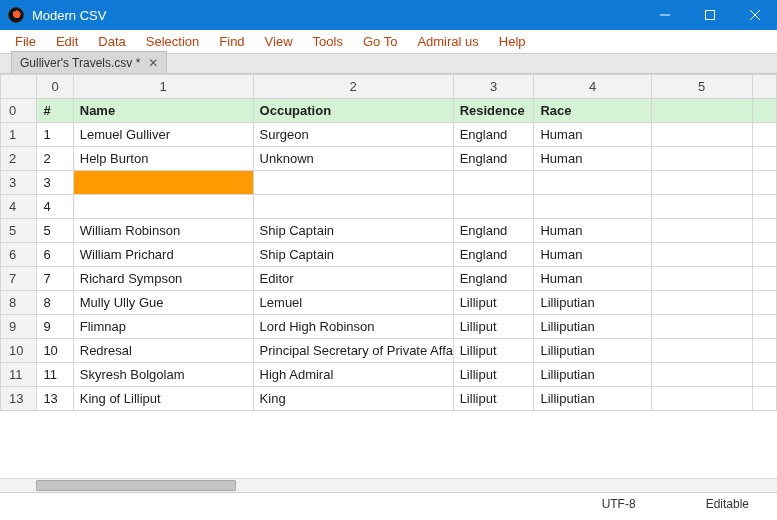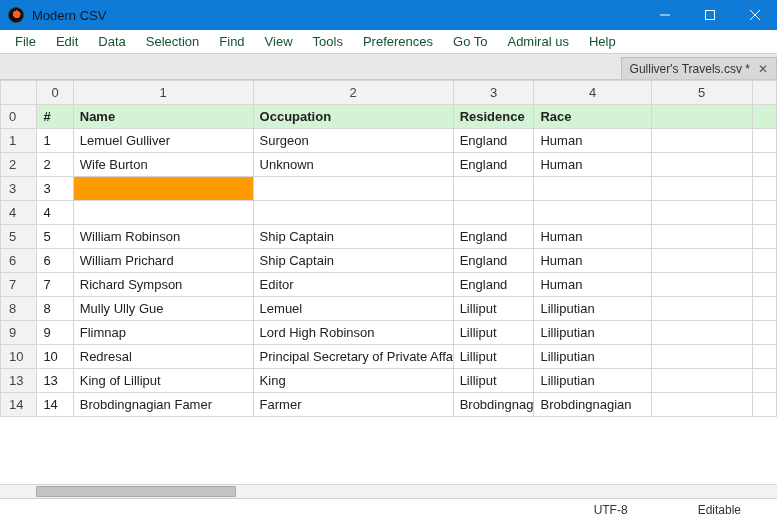--- a/index.html
+++ b/index.html
@@ -1,48 +1,48 @@
 <!DOCTYPE html>
 <html><head>
 <meta charset="utf-8">
 <style>
   * { box-sizing: border-box; margin: 0; padding: 0; font-family: "Segoe UI", Tahoma, sans-serif; }
   html, body { width: 777px; height: 520px; overflow: hidden; background: #fff; }
 
   
   .titlebar {
-    height: 30px; background: #0f7bd6; color: #0f172a;
+    height: 30px; background: #0f7bd6; color: #ffffff;
     display: flex; align-items: center; padding-left: 8px;
   }
   .titlebar .app-icon {
     width: 16px; height: 16px; border-radius: 50%;
     background: radial-gradient(circle at 55% 45%, #ff5a2c 0 35%, #111 36% 100%);
     border: 1px solid #333;
     margin-right: 8px;
   }
   .titlebar .title { font-size: 13px; flex: 1; }
   .titlebar .win-btns { display: flex; height: 100%; }
   .titlebar .win-btn {
     width: 45px; display: flex; align-items: center; justify-content: center;
     font-size: 14px; cursor: default;
   }
   .titlebar .win-btn svg { stroke: #fff; stroke-width: 1; fill: none; }
 
   
   .menubar {
     height: 24px; background: #fff; border-bottom: 1px solid #d0d0d0;
     display: flex; align-items: center; padding: 0 6px; gap: 2px;
-    font-size: 13px; color: #14532d;
+    font-size: 13px; color: #c2410c;
   }
   .menubar .menu-item { padding: 2px 9px; cursor: default; }
 
   
   .tabbar {
-    height: 26px; background: #e8e8e8; border-bottom: 1px solid #c8c8c8;
-    display: flex; align-items: flex-end; padding-left: 11px; justify-content: flex-end;
+    height: 20px; background: #e8e8e8; border-bottom: 1px solid #c8c8c8;
+    display: flex; align-items: flex-end; padding-left: 11px;
   }
   .tab {
     height: 22px; background: #d8d8d8; border: 1px solid #bfbfbf; border-bottom: none;
     display: flex; align-items: center; padding: 0 8px; gap: 8px;
     font-size: 12px; color: #333;
   }
   .tab .close { font-size: 12px; color: #555; cursor: default; line-height: 1; }
 
   
   .grid-wrap {
@@ -85,21 +85,21 @@
   }
   .hscroll .thumb {
     position: absolute; left: 36px; top: 1px; height: 11px; width: 200px;
     background: #c4c4c4; border: 1px solid #a8a8a8; border-radius: 1px;
   }
 
   
   .statusbar {
     height: 22px; background: #fff; border-top: 1px solid #d0d0d0;
     display: flex; align-items: center; justify-content: flex-end;
-    font-size: 12px; color: #333; padding-right: 36px; gap: 70px;
+    font-size: 12px; color: #333; padding-right: 28px; gap: 70px;
   }
 </style>
 </head>
 <body>
 
 <div class="titlebar">
   <div class="app-icon"></div>
   <div class="title">Modern CSV</div>
   <div class="win-btns">
     <div class="win-btn">
@@ -122,21 +122,20 @@
 </div>
 
 <div class="menubar" id="menubar">
     <div class="menu-item">File</div>
     <div class="menu-item">Edit</div>
     <div class="menu-item">Data</div>
     <div class="menu-item">Selection</div>
     <div class="menu-item">Find</div>
     <div class="menu-item">View</div>
     <div class="menu-item">Tools</div>
-    <div class="menu-item">Preferences</div>
     <div class="menu-item">Go To</div>
     <div class="menu-item">Admiral us</div>
     <div class="menu-item">Help</div>
   </div>
 
 <div class="tabbar">
   <div class="tab">
     <span>Gulliver's Travels.csv *</span>
     <span class="close">✕</span>
   </div>
@@ -183,21 +182,21 @@
           <td>Lemuel Gulliver</td>
           <td>Surgeon</td>
           <td>England</td>
           <td>Human</td>
           <td></td>
           <td></td>
         </tr>
         <tr>
           <th class="rowhdr">2</th>
           <td>2</td>
-          <td>Wife Burton</td>
+          <td>Help Burton</td>
           <td>Unknown</td>
           <td>England</td>
           <td>Human</td>
           <td></td>
           <td></td>
         </tr>
         <tr>
           <th class="rowhdr">3</th>
           <td>3</td>
           <td class="sel"></td>
@@ -271,36 +270,36 @@
           <th class="rowhdr">10</th>
           <td>10</td>
           <td>Redresal</td>
           <td>Principal Secretary of Private Affairs</td>
           <td>Lilliput</td>
           <td>Lilliputian</td>
           <td></td>
           <td></td>
         </tr>
         <tr>
+          <th class="rowhdr">11</th>
+          <td>11</td>
+          <td>Skyresh Bolgolam</td>
+          <td>High Admiral</td>
+          <td>Lilliput</td>
+          <td>Lilliputian</td>
+          <td></td>
+          <td></td>
+        </tr>
+        <tr>
           <th class="rowhdr">13</th>
           <td>13</td>
           <td>King of Lilliput</td>
           <td>King</td>
           <td>Lilliput</td>
           <td>Lilliputian</td>
-          <td></td>
-          <td></td>
-        </tr>
-        <tr>
-          <th class="rowhdr">14</th>
-          <td>14</td>
-          <td>Brobdingnagian Famer</td>
-          <td>Farmer</td>
-          <td>Brobdingnag</td>
-          <td>Brobdingnagian</td>
           <td></td>
           <td></td>
         </tr>
       </tbody>
   </table>
   <div class="hscroll">
     <div class="thumb"></div>
   </div>
 </div>
 

